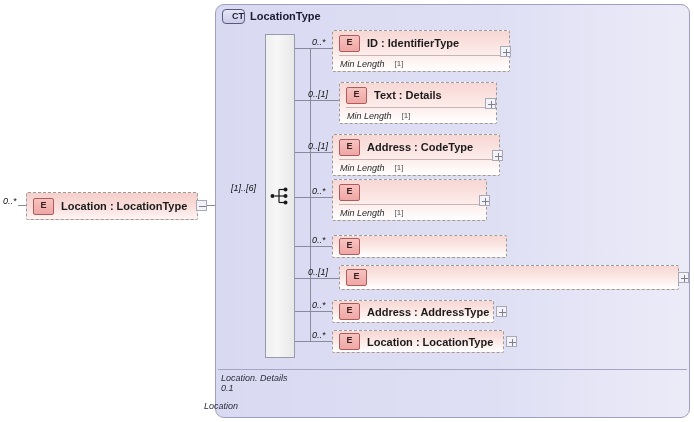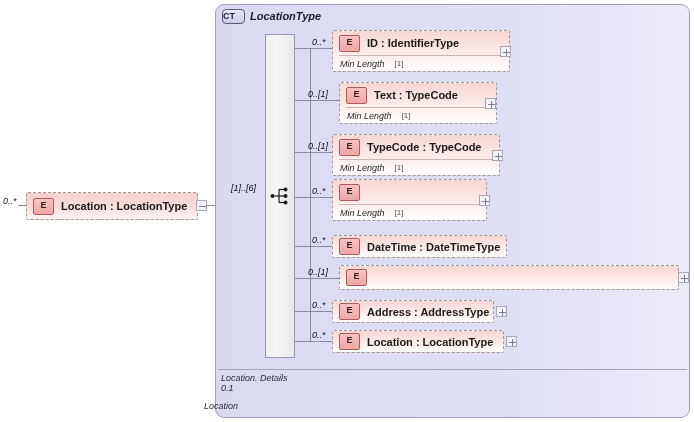--- a/index.html
+++ b/index.html
@@ -74,27 +74,26 @@
   
   .ctbox{
     position:absolute;box-sizing:border-box;
     border:1px solid #9f9fc0;border-radius:9px;
     background:linear-gradient(to right,#d9d9f2 0%,#dedef4 55%,#ebebf8 100%);
   }
   .ctbadge{
     position:absolute;width:23px;height:15px;box-sizing:border-box;
     border:1px solid #5a5a7a;border-radius:4px;
     background:linear-gradient(to bottom,#e6e6f6,#ccccea);
-    font-size:9px;line-height:13px;text-align:left;color:#1d1d35;
+    font-size:9px;line-height:13px;text-align:right;color:#1d1d35;
     font-weight:bold;
   }
   .cttitle{
     position:absolute;font-size:11px;color:#1b1b33;font-weight:bold;
     white-space:nowrap;
-    font-style:italic;
   }
   .ctsep{position:absolute;height:1px;background:#a6a6c4;}
   .ctfoot{
     position:absolute;font-size:9px;font-style:italic;color:#2b2b3d;
     white-space:pre;line-height:11px;
   }
 
   
   .seqbar{
     position:absolute;box-sizing:border-box;
@@ -167,37 +166,37 @@
     </div>
   </div>
   <div class="toggle plus onwhite" style="left:500px;top:46px;"></div>
 
   <div class="hline" style="left:295px;top:100px;width:45px;"></div>
   <div class="card" style="left:308px;top:89px;">0..[1]</div>
 
   <div class="elembox" style="left:339px;top:82px;width:158px;height:42px;">
     <div class="elemrow" style="height:25px;">
       <span class="ebadge">E</span>
-      <span class="elabel">Text       : TypeCode</span>
+      <span class="elabel">Text       : Details</span>
     </div>
     <div class="facetsep"></div>
     <div class="facetrow">
       <span class="facetname">Min Length</span>
       <span class="facetval">[1]</span>
     </div>
   </div>
   <div class="toggle plus onwhite" style="left:485px;top:98px;"></div>
 
   <div class="hline" style="left:295px;top:152px;width:38px;"></div>
   <div class="card" style="left:308px;top:141px;">0..[1]</div>
 
   <div class="elembox" style="left:332px;top:134px;width:168px;height:42px;">
     <div class="elemrow" style="height:25px;">
       <span class="ebadge">E</span>
-      <span class="elabel">TypeCode : TypeCode</span>
+      <span class="elabel">Address : CodeType</span>
     </div>
     <div class="facetsep"></div>
     <div class="facetrow">
       <span class="facetname">Min Length</span>
       <span class="facetval">[1]</span>
     </div>
   </div>
   <div class="toggle plus onwhite" style="left:492px;top:150px;"></div>
 
   <div class="hline" style="left:295px;top:197px;width:38px;"></div>
@@ -214,21 +213,20 @@
     </div>
   </div>
   <div class="toggle plus onwhite" style="left:479px;top:195px;"></div>
 
   <div class="hline" style="left:295px;top:246px;width:38px;"></div>
   <div class="card" style="left:312px;top:235px;">0..*</div>
 
   <div class="elembox" style="left:332px;top:235px;width:175px;height:23px;">
     <div class="elemrow">
       <span class="ebadge">E</span>
-      <span class="elabel">DateTime : DateTimeType</span>
     </div>
   </div>
 
   <div class="hline" style="left:295px;top:278px;width:45px;"></div>
   <div class="card" style="left:308px;top:267px;">0..[1]</div>
 
   <div class="elembox" style="left:339px;top:265px;width:340px;height:25px;">
     <div class="elemrow">
       <span class="ebadge">E</span>
     </div>

